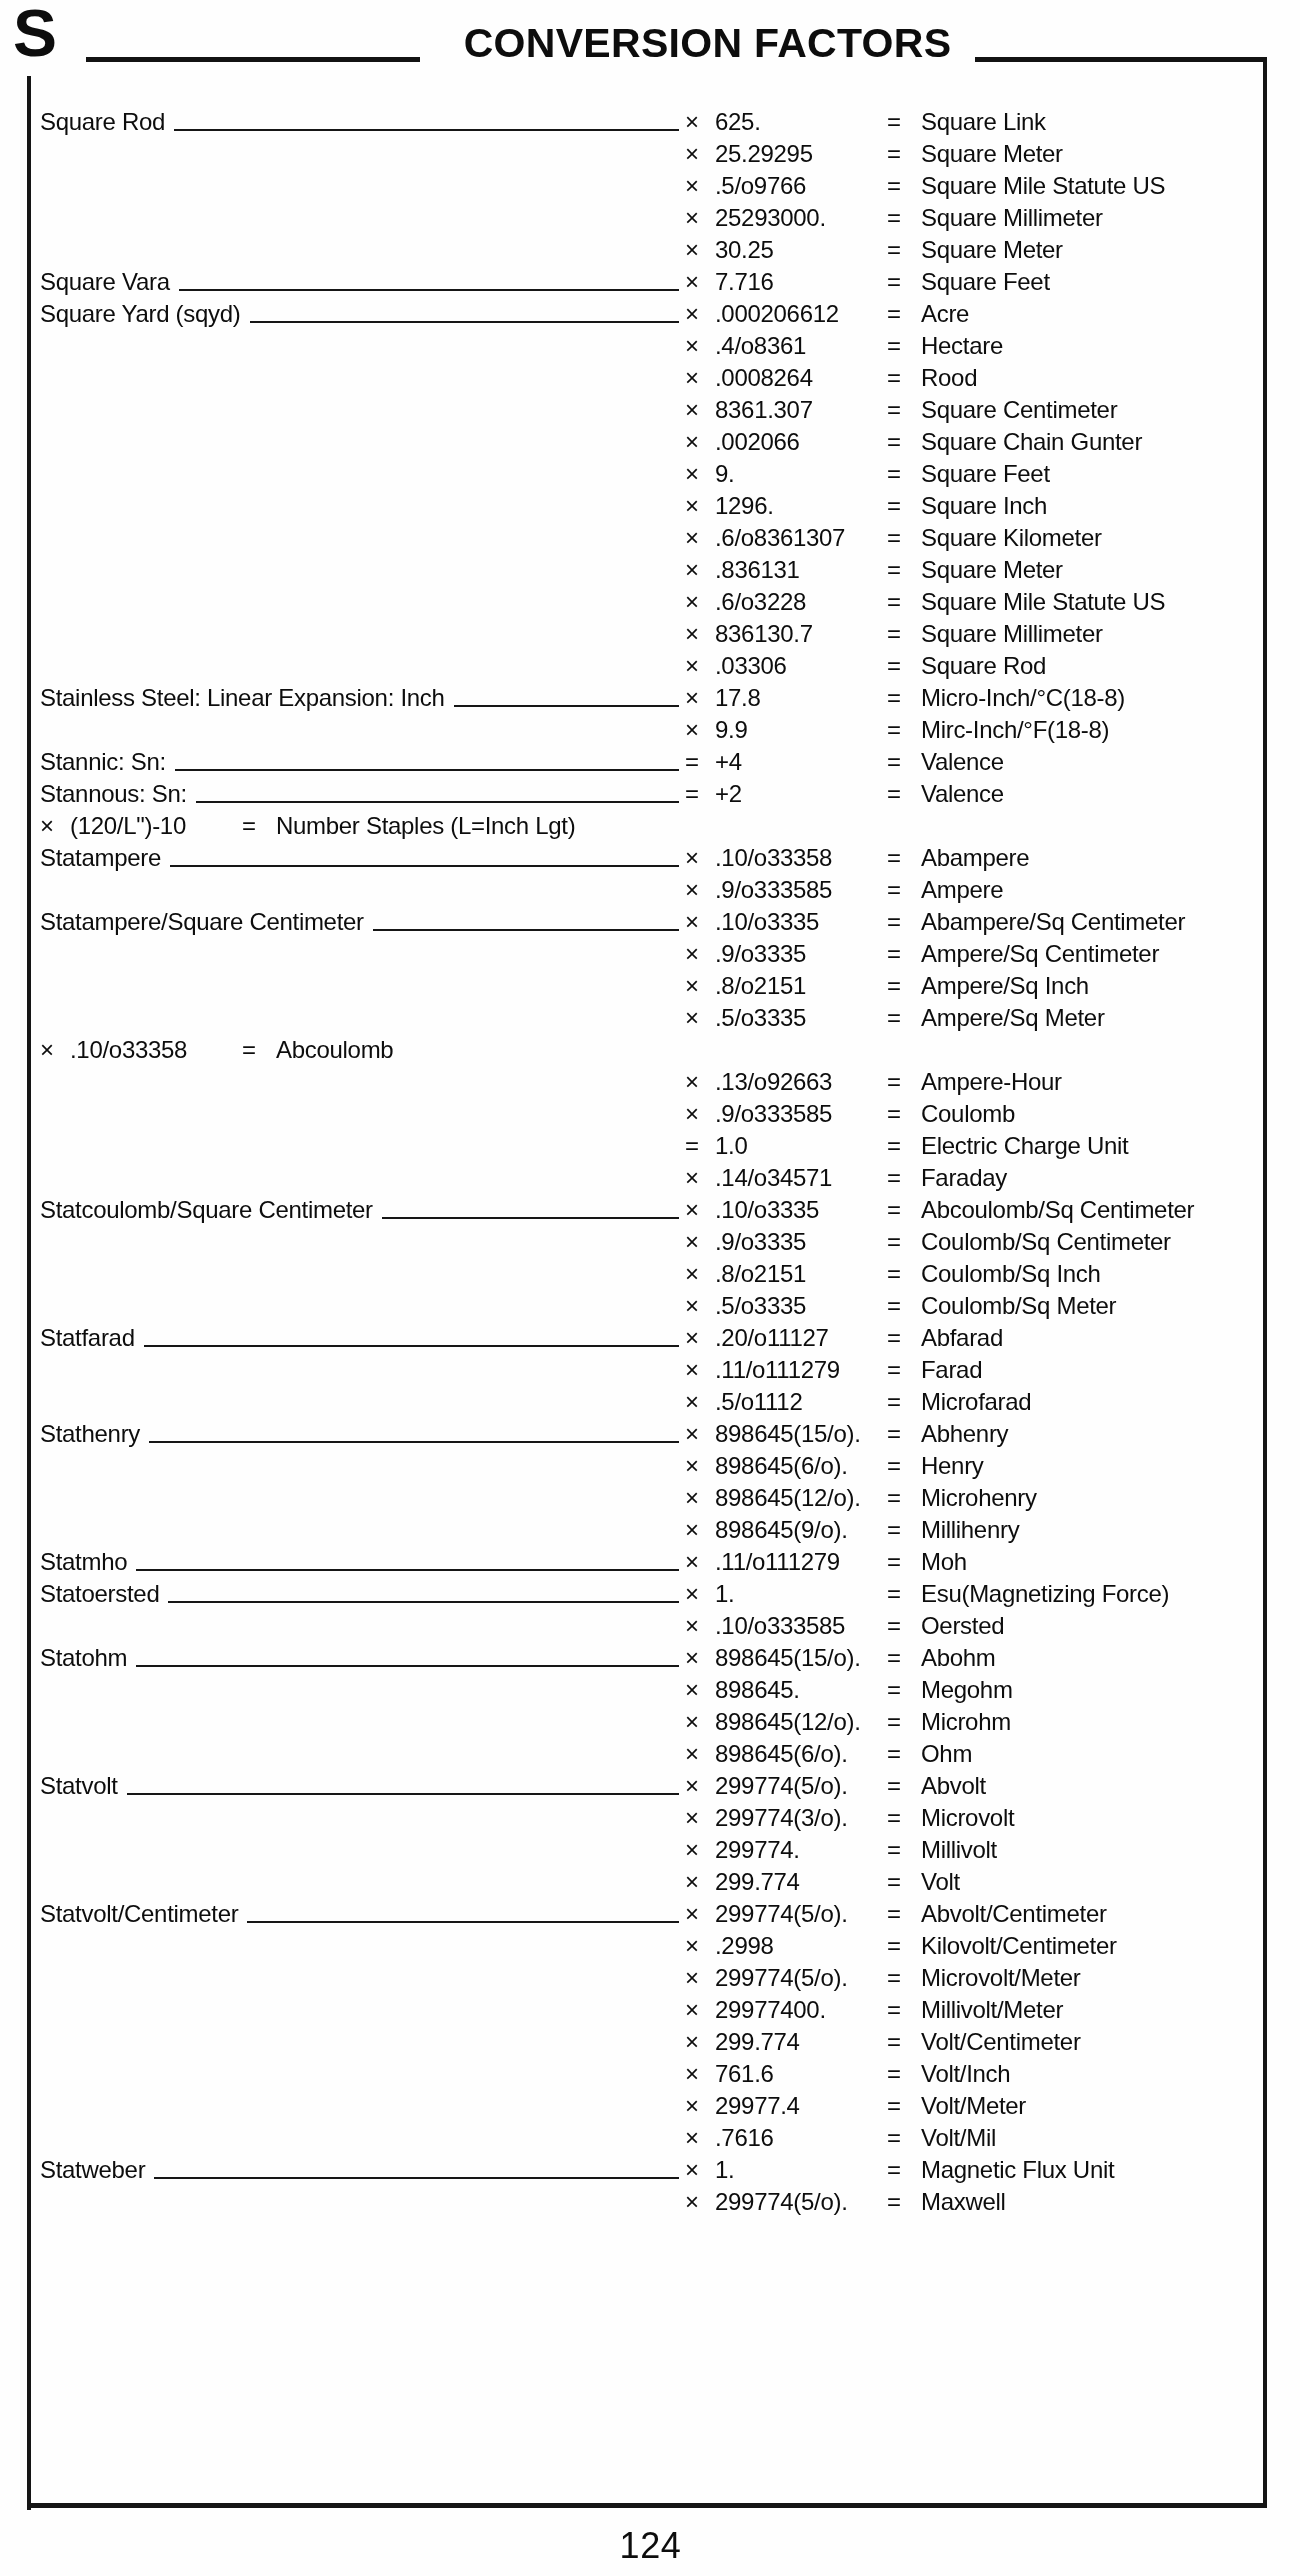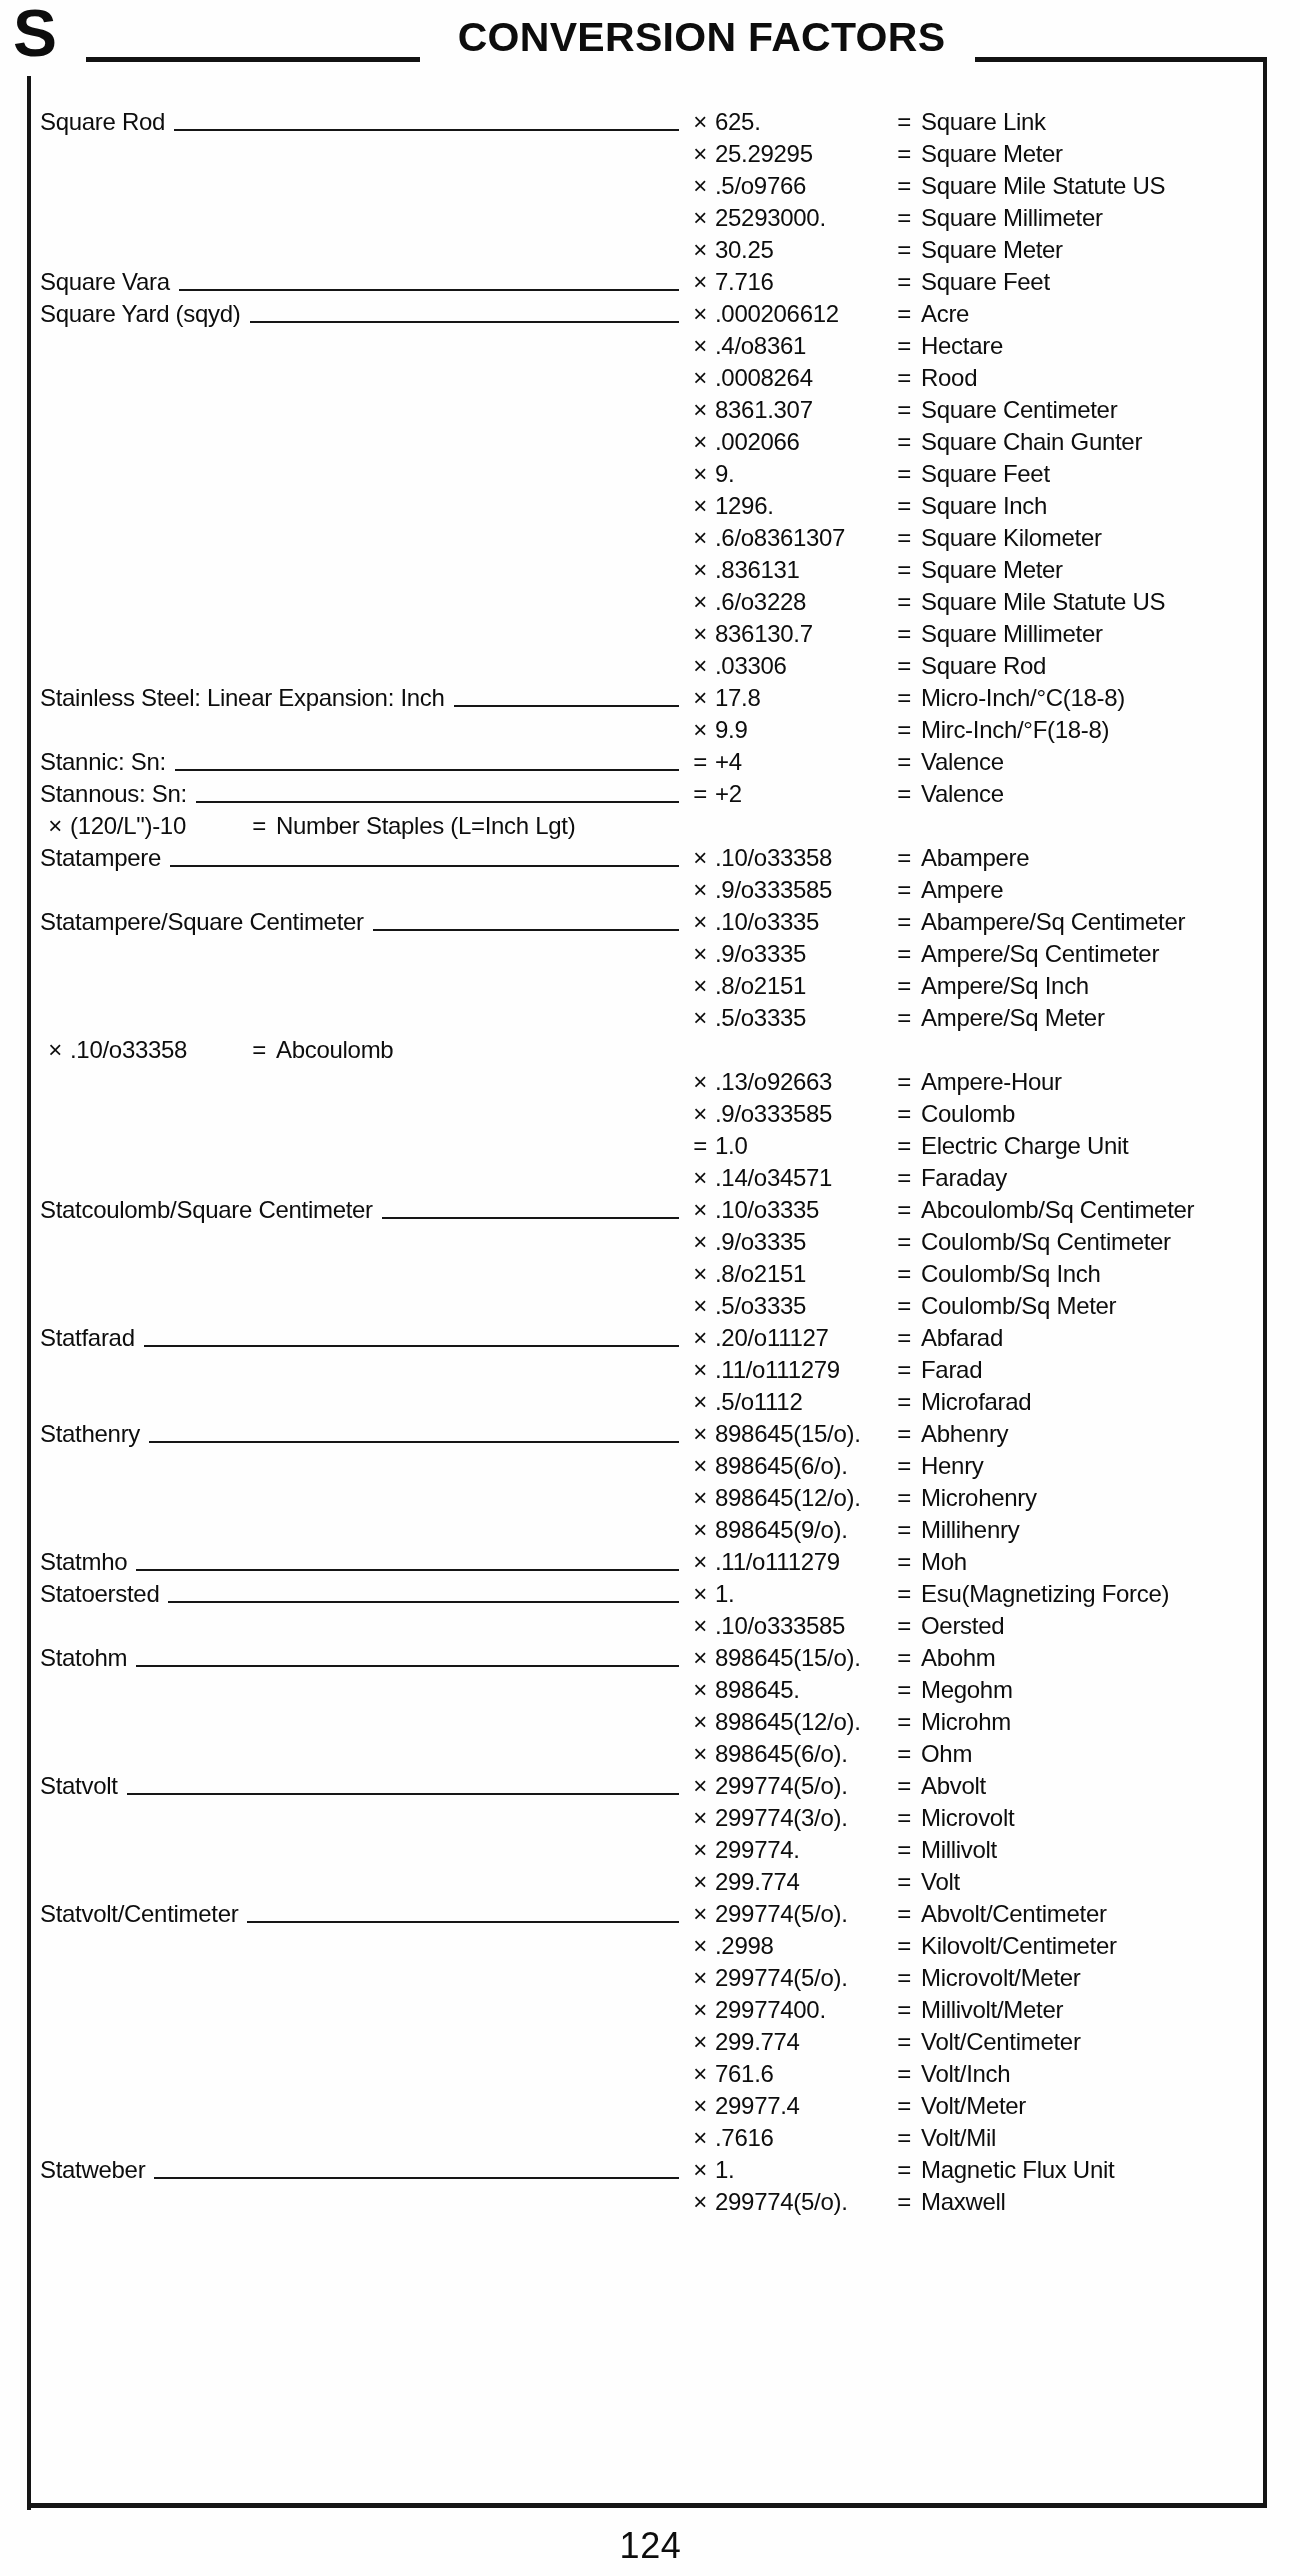--- a/index.html
+++ b/index.html
@@ -28,21 +28,21 @@
     font-size: 66px;
     line-height: 0.78;
     font-weight: bold;
     letter-spacing: -1.3px;
   }
   .page-title {
     position: absolute;
     left: 420px;
     top: 10.4px;
     width: 555px;
-    margin: 4px;
+    margin: 10px;
     text-align: center;
     font-size: 41px;
     font-weight: bold;
     letter-spacing: 0.3px;
     white-space: nowrap;
   }
   .header-rule {
     position: absolute;
     top: 57px;
     height: 5.2px;
@@ -68,21 +68,20 @@
     left: 27px; top: 2503px;
     width: 1240px; height: 5.2px;
     background: #151515;
   }
   
   .rows {
     position: absolute;
     left: 40px;
     top: 106px;
     width: 1222px;
-    text-align: center;
   }
   .row {
     display: flex;
     height: 32px;
     line-height: 32px;
     font-size: 24px;
     letter-spacing: -0.3px;
     white-space: nowrap;
   }
   .cell-label {

